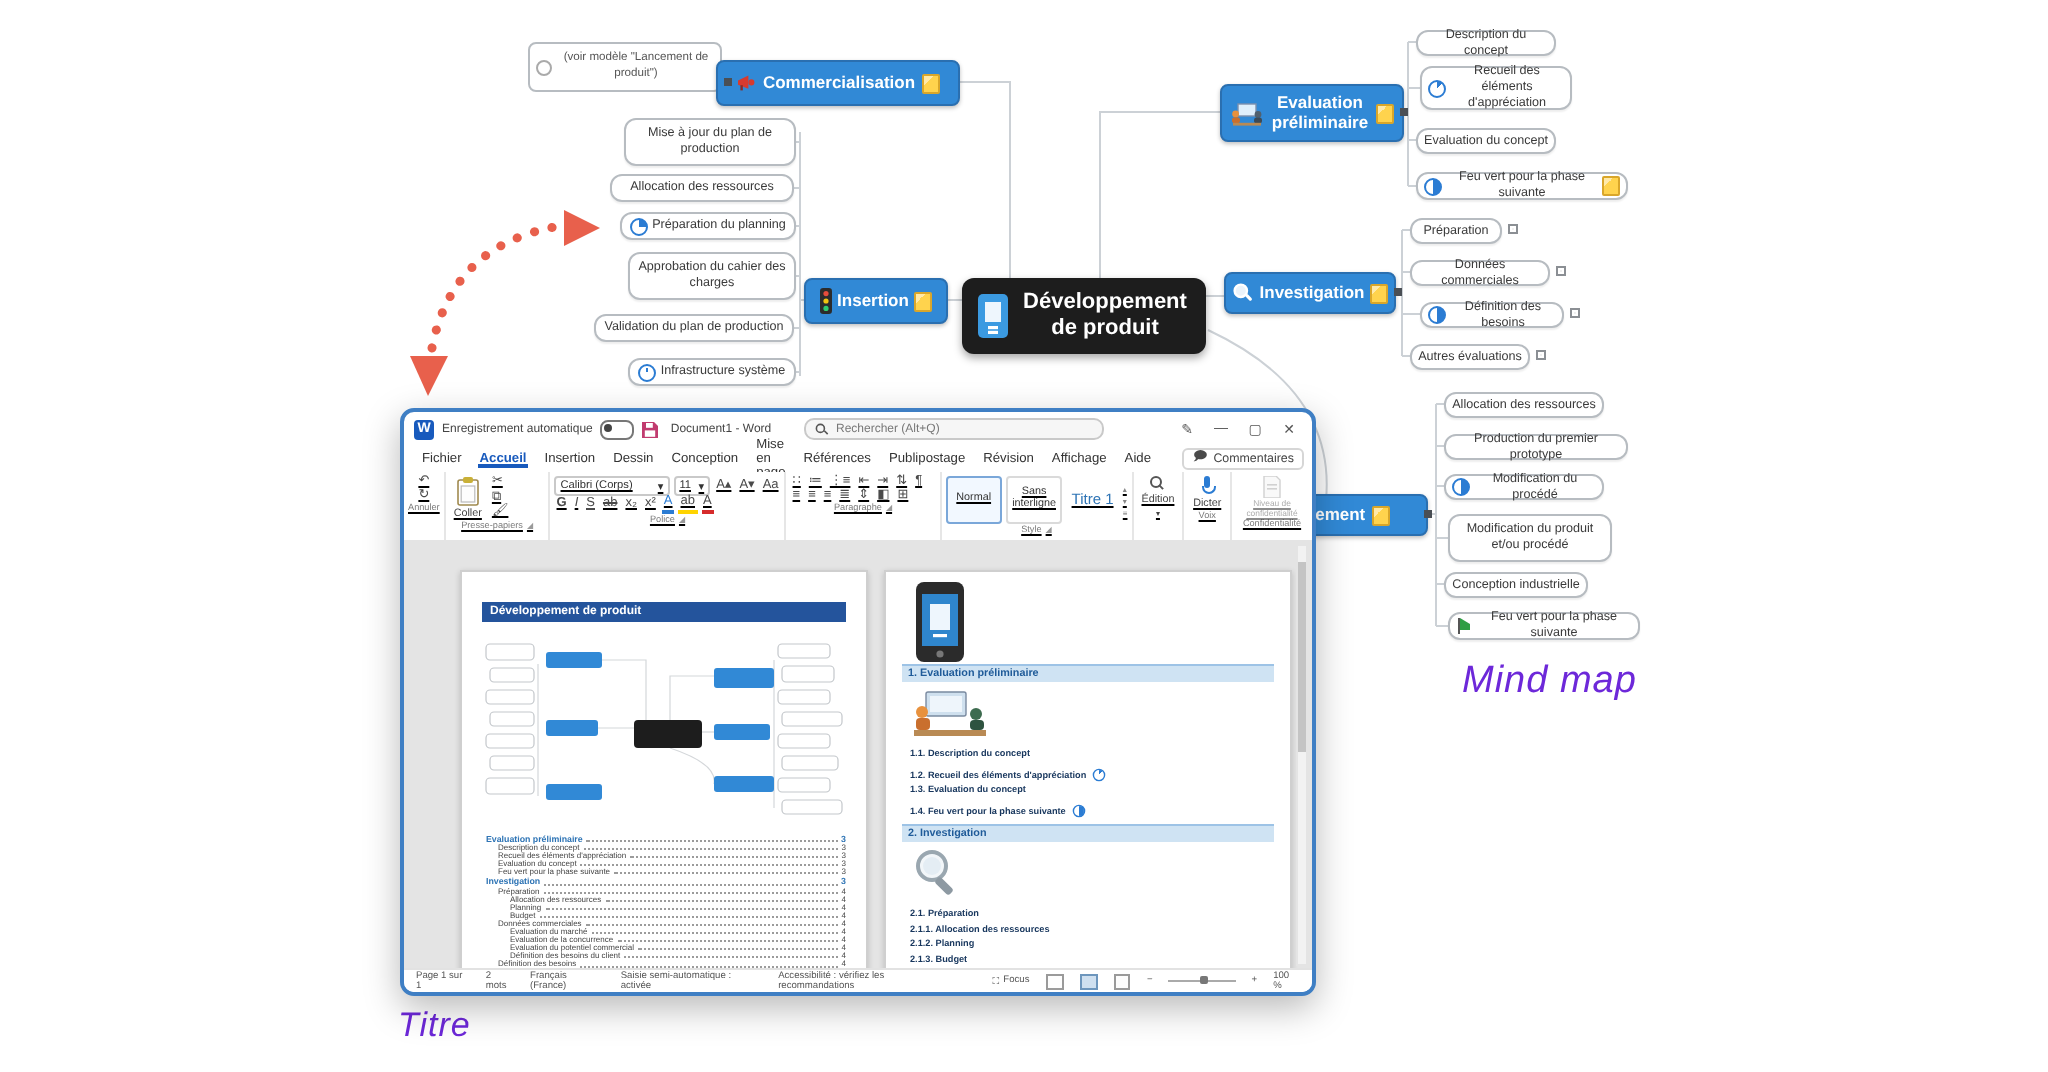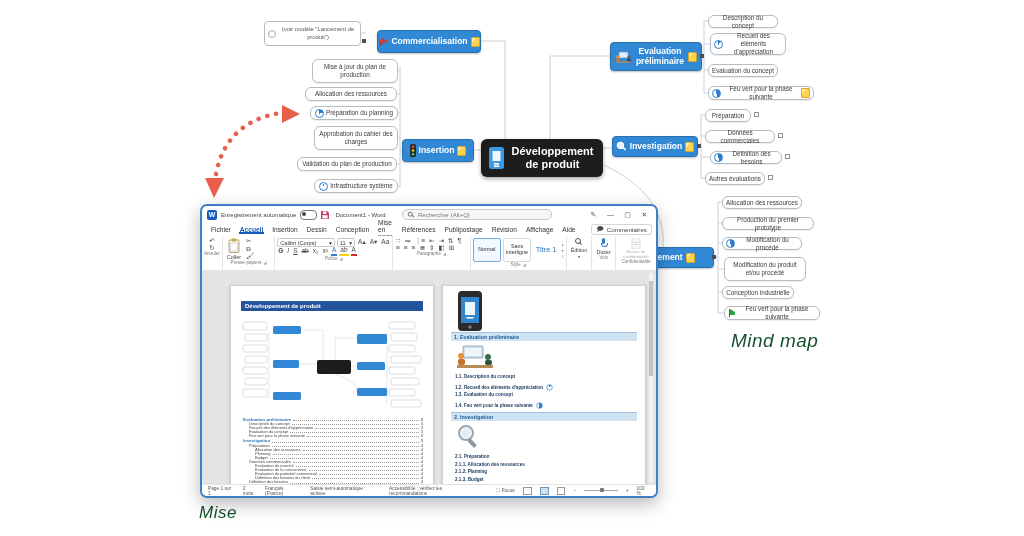--- a/index.html
+++ b/index.html
@@ -26,21 +26,21 @@
        background:conic-gradient(#2b7cd3 0 25%,#fff 25% 100%);}
   .pie.h{background:conic-gradient(#2b7cd3 0 50%,#fff 50% 100%);}
   .pie.q{background:conic-gradient(#2b7cd3 0 12%,#fff 12% 100%);}
   .flagic{width:8px;height:8px;position:relative;flex:none;}
   .flagic::before{content:"";position:absolute;left:1px;top:0;width:1px;height:8px;background:#555;}
   .flagic::after{content:"";position:absolute;left:2px;top:0;border-top:3px solid transparent;
                  border-bottom:0;border-left:5px solid #2f9e44;height:3px;}
   .colbox{width:5px;height:5px;border:1px solid #8b8f94;background:#f0f0f0;flex:none;
           box-shadow:inset 0 0 0 1px #fff;}
   .sq{position:absolute;width:4px;height:4px;background:#4a4f55;z-index:2;}
-  .annot{position:absolute;z-index:4;font-style:italic;color:#14532d;letter-spacing:.5px;}
+  .annot{position:absolute;z-index:4;font-style:italic;color:#6d28d9;letter-spacing:.5px;}
   
   #win{position:absolute;left:200px;top:204px;width:458px;height:294px;z-index:10;background:#fff;
        border:2px solid #3f7fc4;border-radius:7px;box-shadow:0 6px 18px rgba(0,0,0,.28);
        overflow:hidden;box-sizing:border-box;}
   .tb{position:absolute;left:0;top:0;right:0;height:17px;display:flex;align-items:center;
       gap:4px;padding:0 5px;font-size:6px;color:#444;}
   .appic{width:10px;height:10px;background:#185abd;border-radius:2px;color:#fff;font-weight:bold;
          font-size:7px;display:flex;align-items:center;justify-content:center;flex:none;}
   .toggle{width:15px;height:8px;border:1px solid #777;border-radius:4px;position:relative;flex:none;}
   .toggle::before{content:"";position:absolute;left:1px;top:1px;width:4px;height:4px;border-radius:50%;background:#444;}
@@ -52,21 +52,21 @@
   .menus{position:absolute;left:0;top:17px;right:0;height:13px;display:flex;align-items:center;
          gap:7px;padding:0 8px;font-size:6.6px;color:#333;border-bottom:1px solid #e8e8e8;}
   .mtab{padding:1px 1px;cursor:default;}
   .mtab.active{color:#185abd;font-weight:bold;box-shadow:inset 0 -2px 0 #185abd;}
   .mspacer{flex:1;}
   .chipbtn{display:flex;align-items:center;gap:2px;border:1px solid #d6d6d6;border-radius:3px;
            padding:1px 4px;font-size:6.2px;color:#444;background:#fff;}
   .ribbon{position:absolute;left:0;top:30px;right:0;height:34px;display:flex;background:#fff;
           border-bottom:1px solid #dcdcdc;}
   .rgroup{display:flex;flex-direction:column;justify-content:space-between;border-right:1px solid #e6e6e6;
-          padding:2px 2px 16px;box-sizing:border-box;}
+          padding:2px 2px 16px;box-sizing:border-box;text-decoration:underline;}
   .rlabel{font-size:4.6px;color:#7a7a7a;text-align:center;display:flex;align-items:center;
           justify-content:center;gap:2px;}
   .launch{color:#9a9a9a;font-size:4px;}
   .rrow{display:flex;align-items:center;gap:2px;}
   .gly{font-size:6.5px;color:#4a4a4a;padding:0 1px;line-height:1;}
   .fontbox{border:1px solid #c9c9c9;border-radius:2px;font-size:5.6px;color:#333;padding:.5px 2px;
            display:flex;align-items:center;gap:3px;background:#fff;}
   .stylecard{border:1px solid #dadada;border-radius:2px;width:36px;height:22px;display:flex;
              align-items:center;justify-content:center;font-size:5.4px;color:#333;text-align:center;
              background:#fff;line-height:1.1;}
@@ -151,21 +151,21 @@
       <polygon points="282,105 300,114 282,123" fill="#e8604c"></polygon>
       <polygon points="205,178 224,178 214,198" fill="#e8604c"></polygon>
     </g>
   </svg>
 
   <div class="mm noteN" style="left:264px;top:21px;width:97px;height:25px">
     <span class="ring"></span>
     <span>(voir modèle "Lancement de produit")</span>
   </div>
 
-  <div class="mm branch" style="left:377px;top:30px;width:104px;height:23px">
+  <div class="mm branch" style="left:358px;top:30px;width:122px;height:23px">
     <span style="display:flex;flex:none">
       <svg width="10" height="9" viewBox="0 0 10 9">
           <path d="M1 3.2 L6.2 .8 L6.2 7.4 L1 5.4 Z" fill="#d63a2f"></path>
           <rect x="6.2" y="2.6" width="3" height="3.2" rx="1.5" fill="#d63a2f"></rect>
           <rect x="2.2" y="5.6" width="1.2" height="2.6" fill="#8c2a23"></rect>
         </svg>
     </span>
     <span>Commercialisation</span>
     <span class="noteic"></span>
   </div>
@@ -300,21 +300,21 @@
     </div>
   <div class="mm topic" style="left:722px;top:286px;width:72px;height:13px">
       <span>Conception industrielle</span>
     </div>
   <div class="mm topic" style="left:724px;top:306px;width:96px;height:14px">
       <span class="flagic"></span>
       <span>Feu vert pour la phase suivante</span>
     </div>
 
   <div class="annot" style="left:731px;top:330px;font-size:19px">Mind map</div>
-  <div class="annot" style="left:199px;top:503px;font-size:17px">Mise</div>
+  <div class="annot" style="left:199px;top:503px;font-size:17px">Titre</div>
 
   <div id="win">
 
     <div class="tb">
       <span class="appic">W</span>
       <span>Enregistrement automatique</span>
       <span class="toggle"></span>
       <span style="display:flex">
         <svg width="8" height="8" viewBox="0 0 8 8">
             <path d="M0 0 H6 L8 2 V8 H0 Z" fill="#c13b6f"></path>

